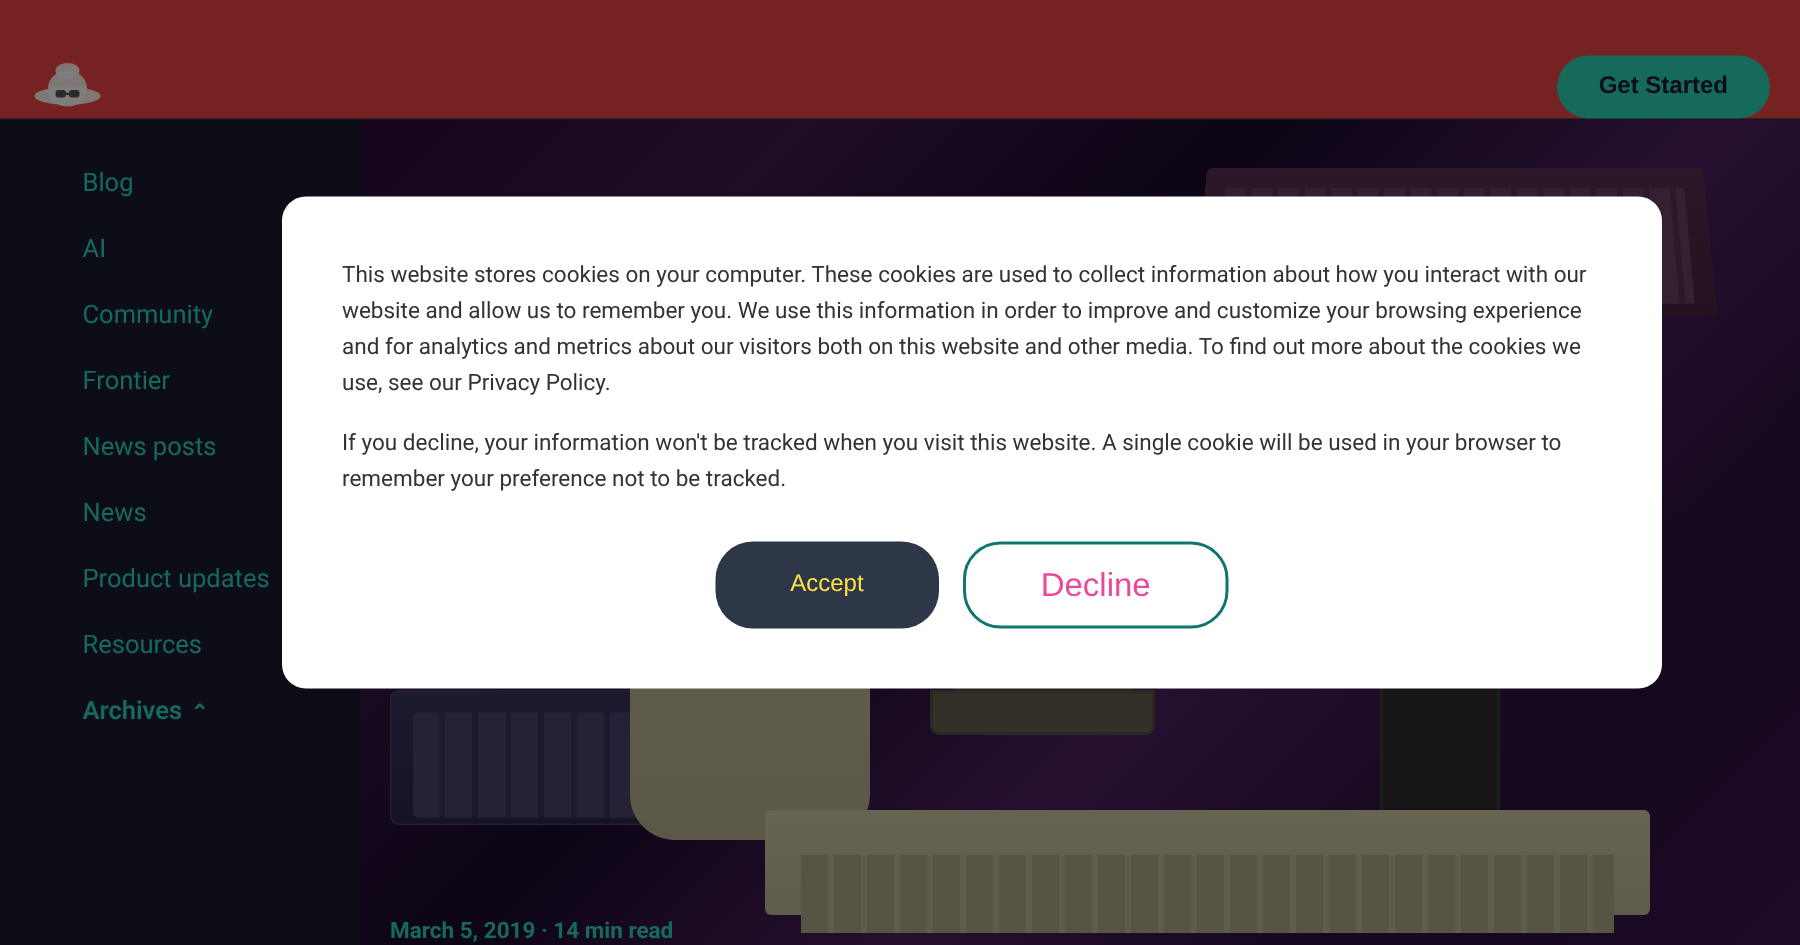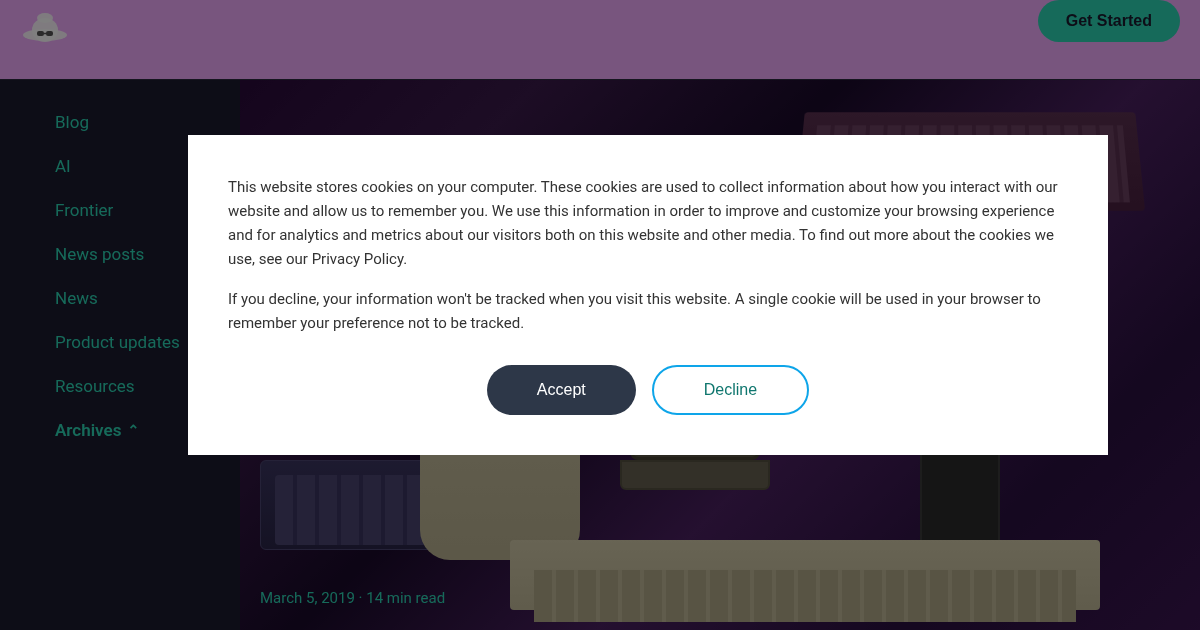--- a/index.html
+++ b/index.html
@@ -12,23 +12,23 @@
       background: #1a1a2e;
     }
 
     
     .navbar {
       position: fixed;
       top: 0;
       left: 0;
       right: 0;
       height: 80px;
-      background: #f0abfc;
-      display: flex;
-      align-items: flex-start;
+      background: #ef4444;
+      display: flex;
+      align-items: flex-end;
       padding: 0 20px;
       z-index: 10;
       border-bottom: 1px solid #2a2a3e;
     }
 
     .logo-area {
       display: flex;
       align-items: center;
       gap: 10px;
     }
@@ -242,42 +242,42 @@
       margin: 5% auto;
       background: repeating-linear-gradient(
         90deg,
         #b0a888 0px, #b0a888 18px,
         #c0b898 18px, #c0b898 22px
       );
     }
 
     .post-date {
       position: absolute;
-      bottom: 23px;
+      bottom: 1px;
       left: 20px;
       color: #2dd4b4;
       font-size: 15px;
-      font-weight: 400;
+      font-weight: 700;
       margin-top: 32px;
     }
 
     
     .overlay {
       position: fixed;
       top: 0; left: 0; right: 0; bottom: 0;
       background: rgba(0,0,0,0.5);
       z-index: 100;
       display: flex;
       align-items: center;
       justify-content: center;
     }
 
     .cookie-modal {
       background: white;
-      border-radius: 0;
+      border-radius: 16px;
       padding: 40px;
       max-width: 920px;
       width: 90%;
       position: relative;
       margin-left: 96px;
       margin-top: -40px;
     }
 
     .cookie-text {
       color: #333;
@@ -294,36 +294,36 @@
     }
 
     .cookie-buttons {
       display: flex;
       gap: 16px;
       justify-content: center;
     }
 
     .accept-btn {
       background: #2d3748;
-      color: #ffffff;
+      color: #fde047;
       border: none;
       border-radius: 25px;
       padding: 14px 50px;
       font-size: 16px;
       cursor: pointer;
       font-weight: 500;
     }
 
     .decline-btn {
       background: white;
-      color: #0f766e;
-      border: 2px solid #0ea5e9;
+      color: #ec4899;
+      border: 2px solid #0f766e;
       border-radius: 25px;
       padding: 14px 50px;
-      font-size: 16px;
+      font-size: 22px;
       cursor: pointer;
       font-weight: 500;
     }
   </style>
 </head>
 <body>
 
 <nav class="navbar">
   <div class="logo-area">
     <svg class="logo-icon" viewBox="0 0 50 50" xmlns="http://www.w3.org/2000/svg">
@@ -344,20 +344,23 @@
 <div class="layout">
 
   <aside class="sidebar">
     <div class="sidebar-item">
       <span>Blog</span>
     </div>
     <div class="sidebar-item">
       <span>AI</span>
     </div>
     <div class="sidebar-item">
+      <span>Community</span>
+    </div>
+    <div class="sidebar-item">
       <span>Frontier</span>
     </div>
     <div class="sidebar-item">
       <span>News posts</span>
     </div>
     <div class="sidebar-item">
       <span>News</span>
     </div>
     <div class="sidebar-item">
       <span>Product updates</span>

